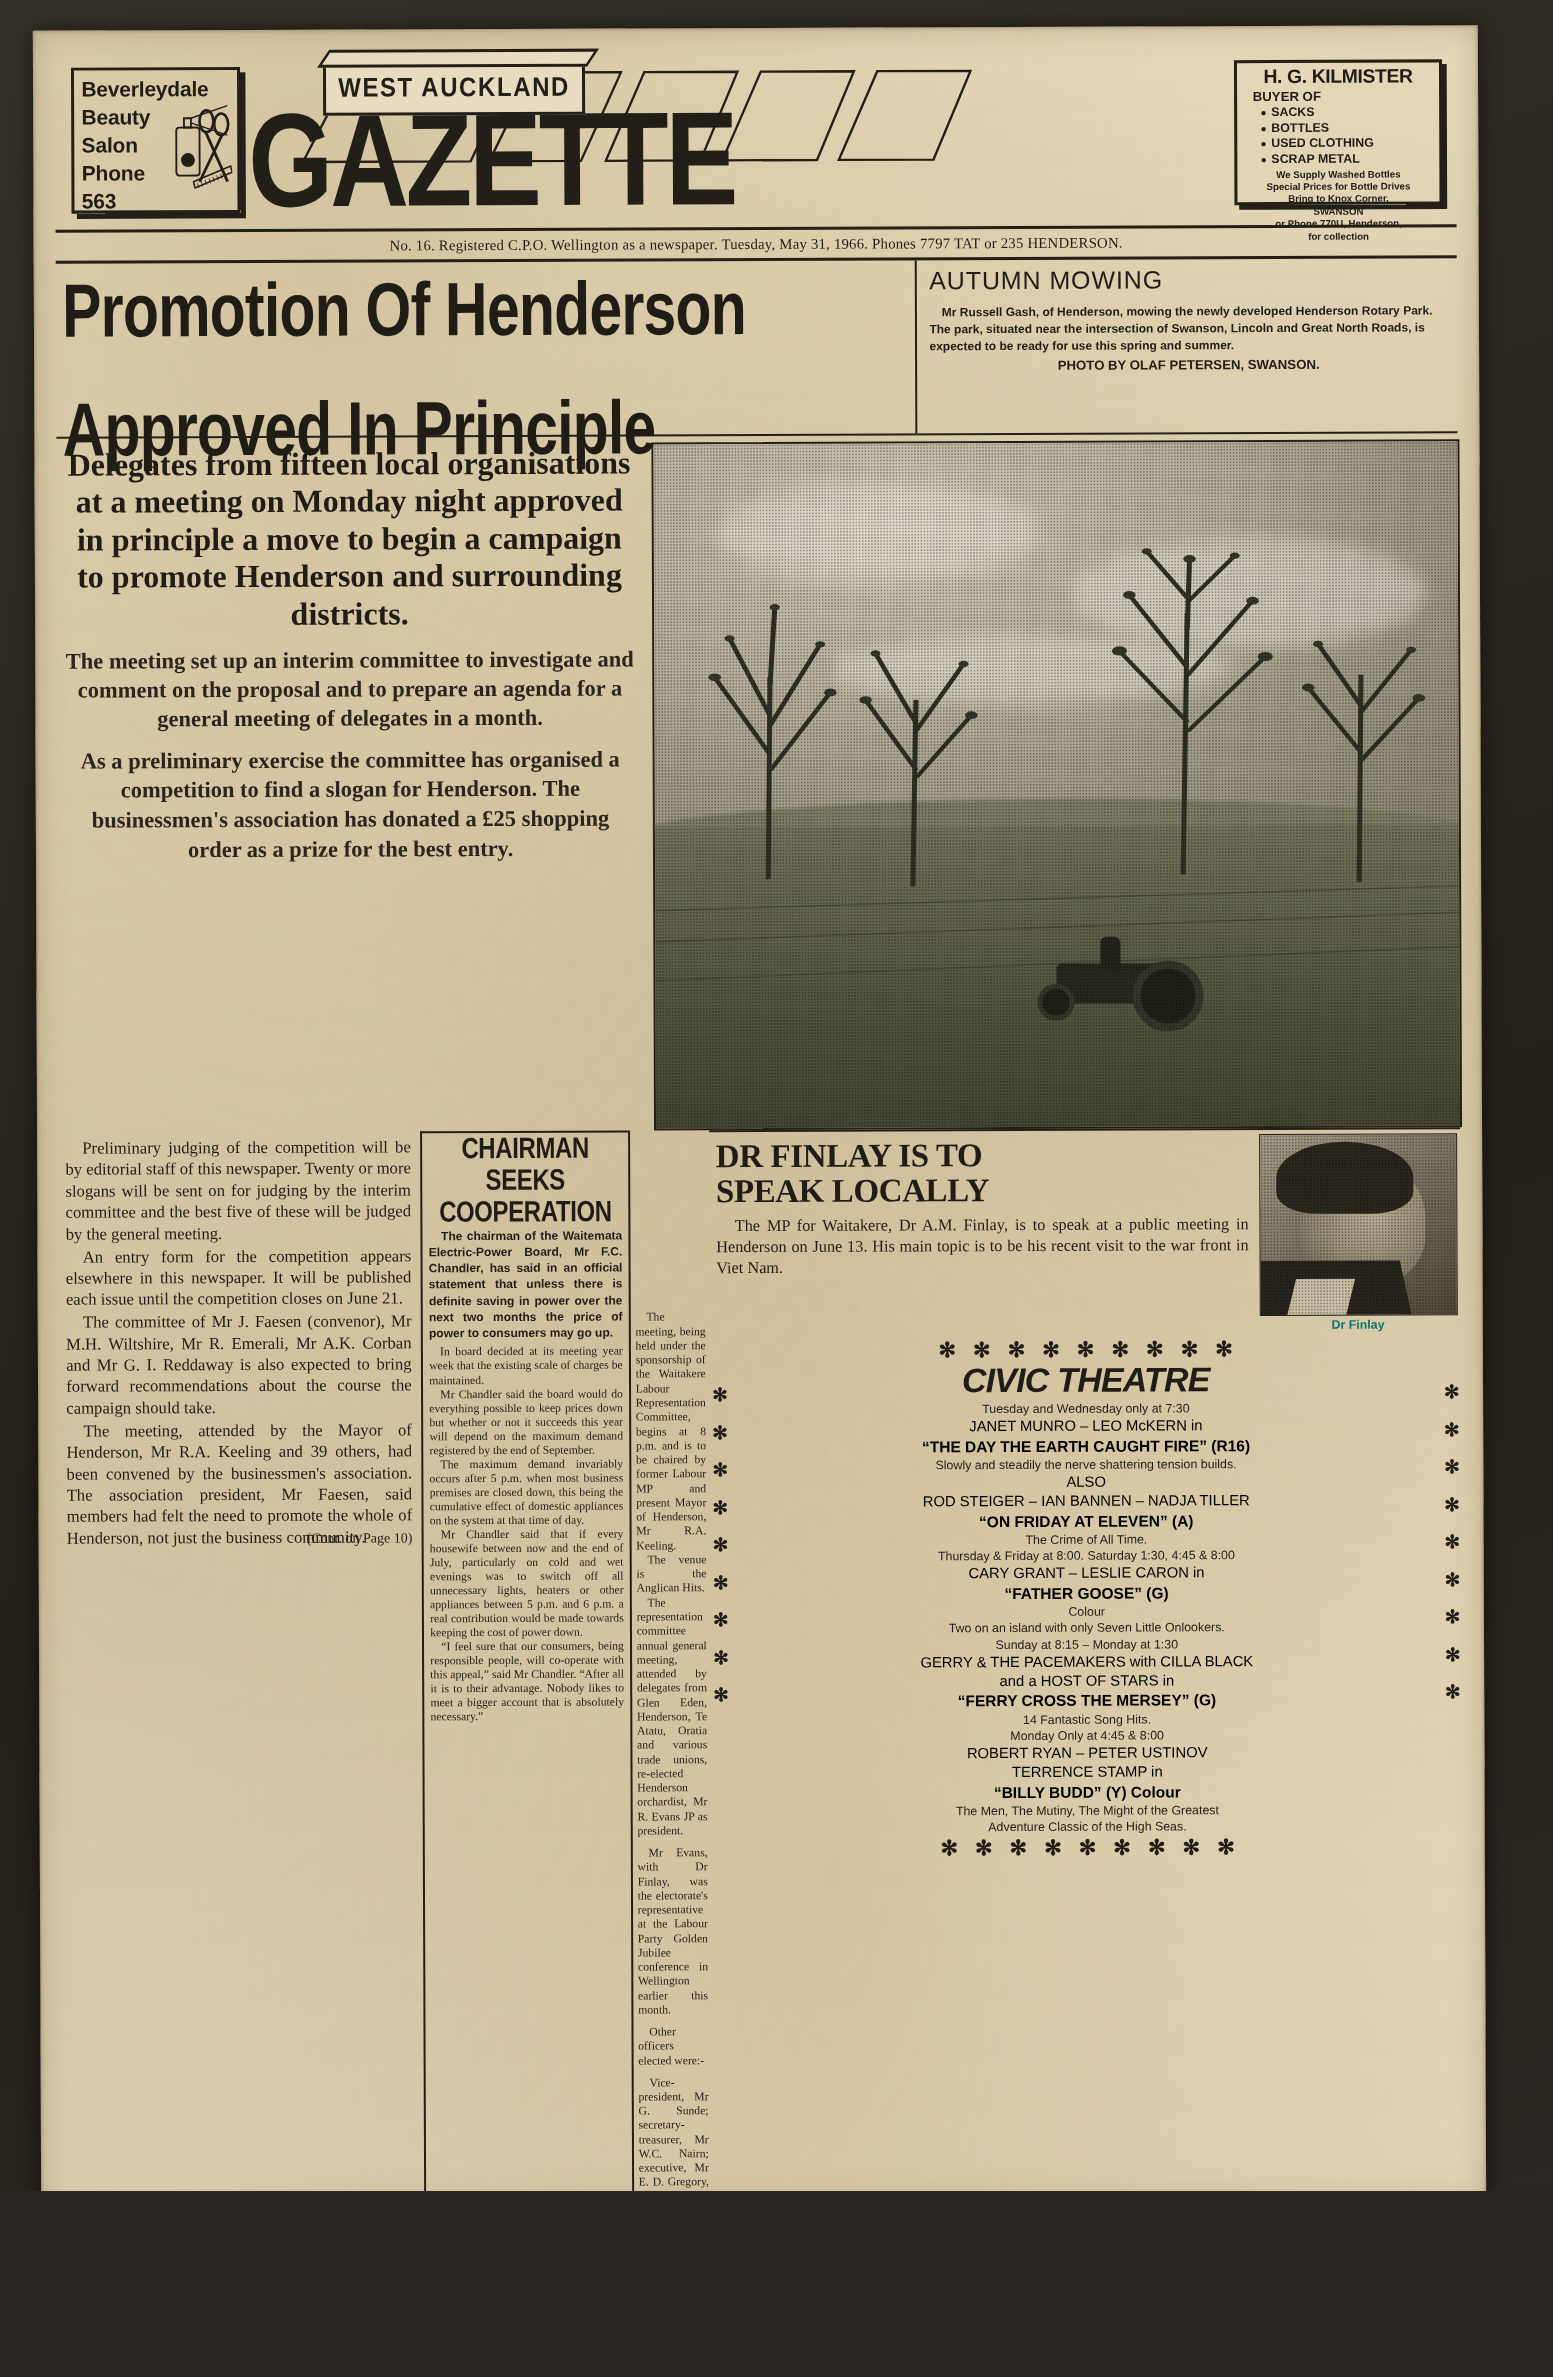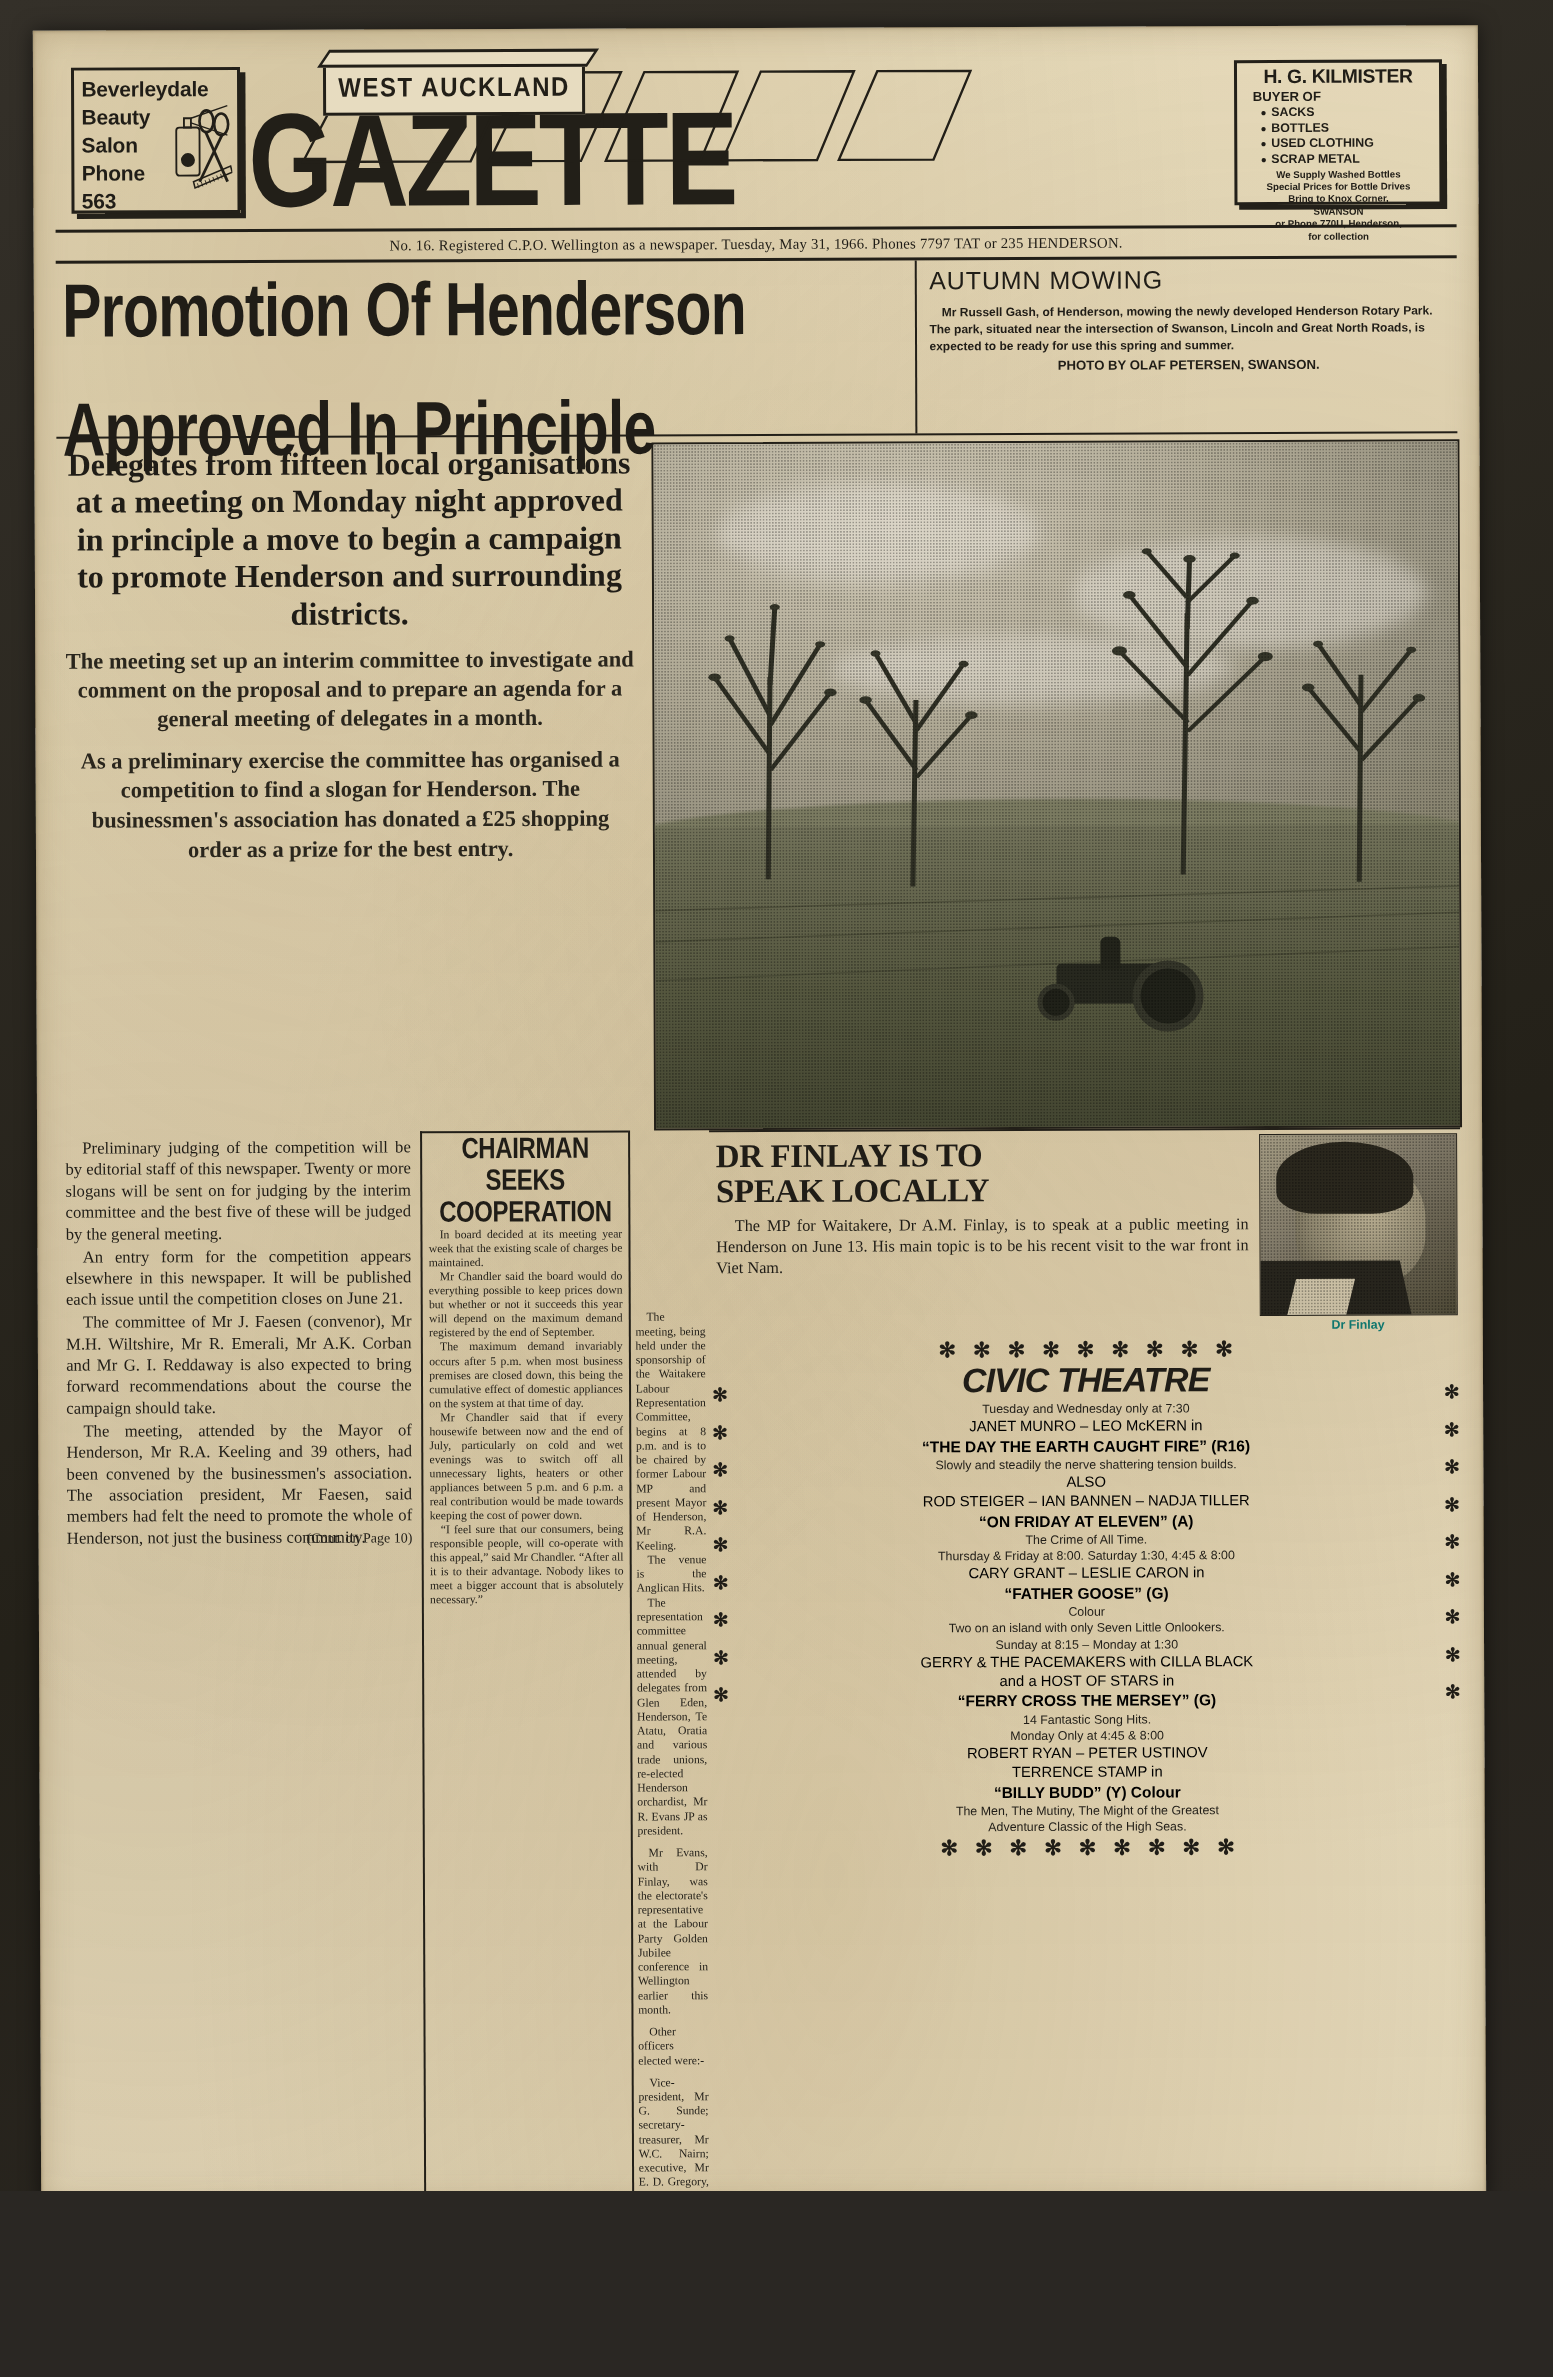--- a/index.html
+++ b/index.html
@@ -357,20 +357,21 @@
               <p>The meeting, attended by the Mayor of Henderson, Mr R.A. Keeling and 39 others, had been convened by the businessmen's association. The association president, Mr Faesen, said members had felt the need to promote the whole of Henderson, not just the business community.</p>
               <p style="text-align:right;text-indent:0;margin-top:-20px;font-size:14px;">(Cont. on Page 10)</p>
             </div>
 
             <div class="colB">
               <h3>
                 <span>CHAIRMAN</span><br>
                 <span>SEEKS</span><br>
                 <span>COOPERATION</span>
               </h3>
+              <p class="bold">The chairman of the Waitemata Electric-Power Board, Mr F.C. Chandler, has said in an official statement that unless there is definite saving in power over the next two months the price of power to consumers may go up.</p>
               <p>In board decided at its meeting year week that the existing scale of charges be maintained.</p>
               <p>Mr Chandler said the board would do everything possible to keep prices down but whether or not it succeeds this year will depend on the maximum demand registered by the end of September.</p>
               <p>The maximum demand invariably occurs after 5 p.m. when most business premises are closed down, this being the cumulative effect of domestic appliances on the system at that time of day.</p>
               <p>Mr Chandler said that if every housewife between now and the end of July, particularly on cold and wet evenings was to switch off all unnecessary lights, heaters or other appliances between 5 p.m. and 6 p.m. a real contribution would be made towards keeping the cost of power down.</p>
               <p>“I feel sure that our consumers, being responsible people, will co-operate with this appeal,” said Mr Chandler. “After all it is to their advantage. Nobody likes to meet a bigger account that is absolutely necessary.”</p>
             </div>
 
             <div class="colC">
               <div style="height:180px"></div>
               <p>The meeting, being held under the sponsorship of the Waitakere Labour Representation Committee, begins at 8 p.m. and is to be chaired by former Labour MP and present Mayor of Henderson, Mr R.A. Keeling.</p>

